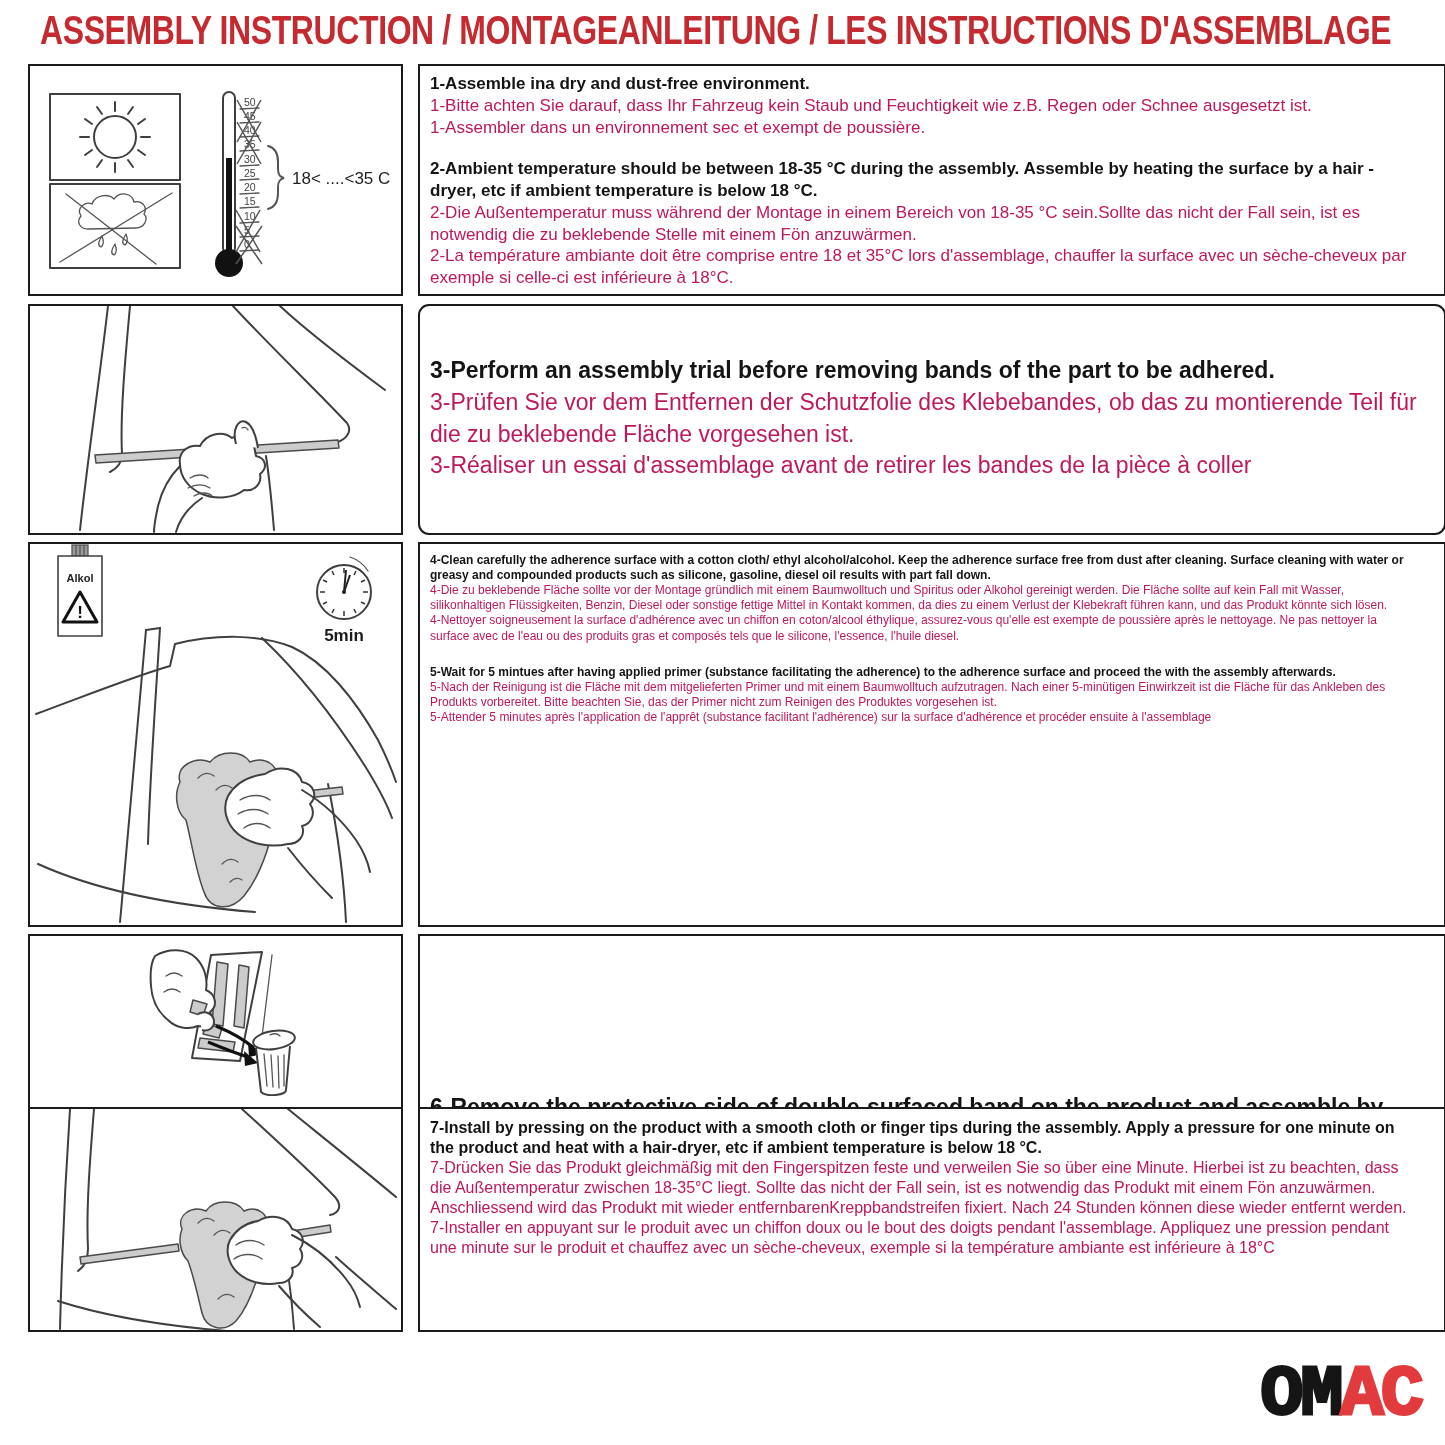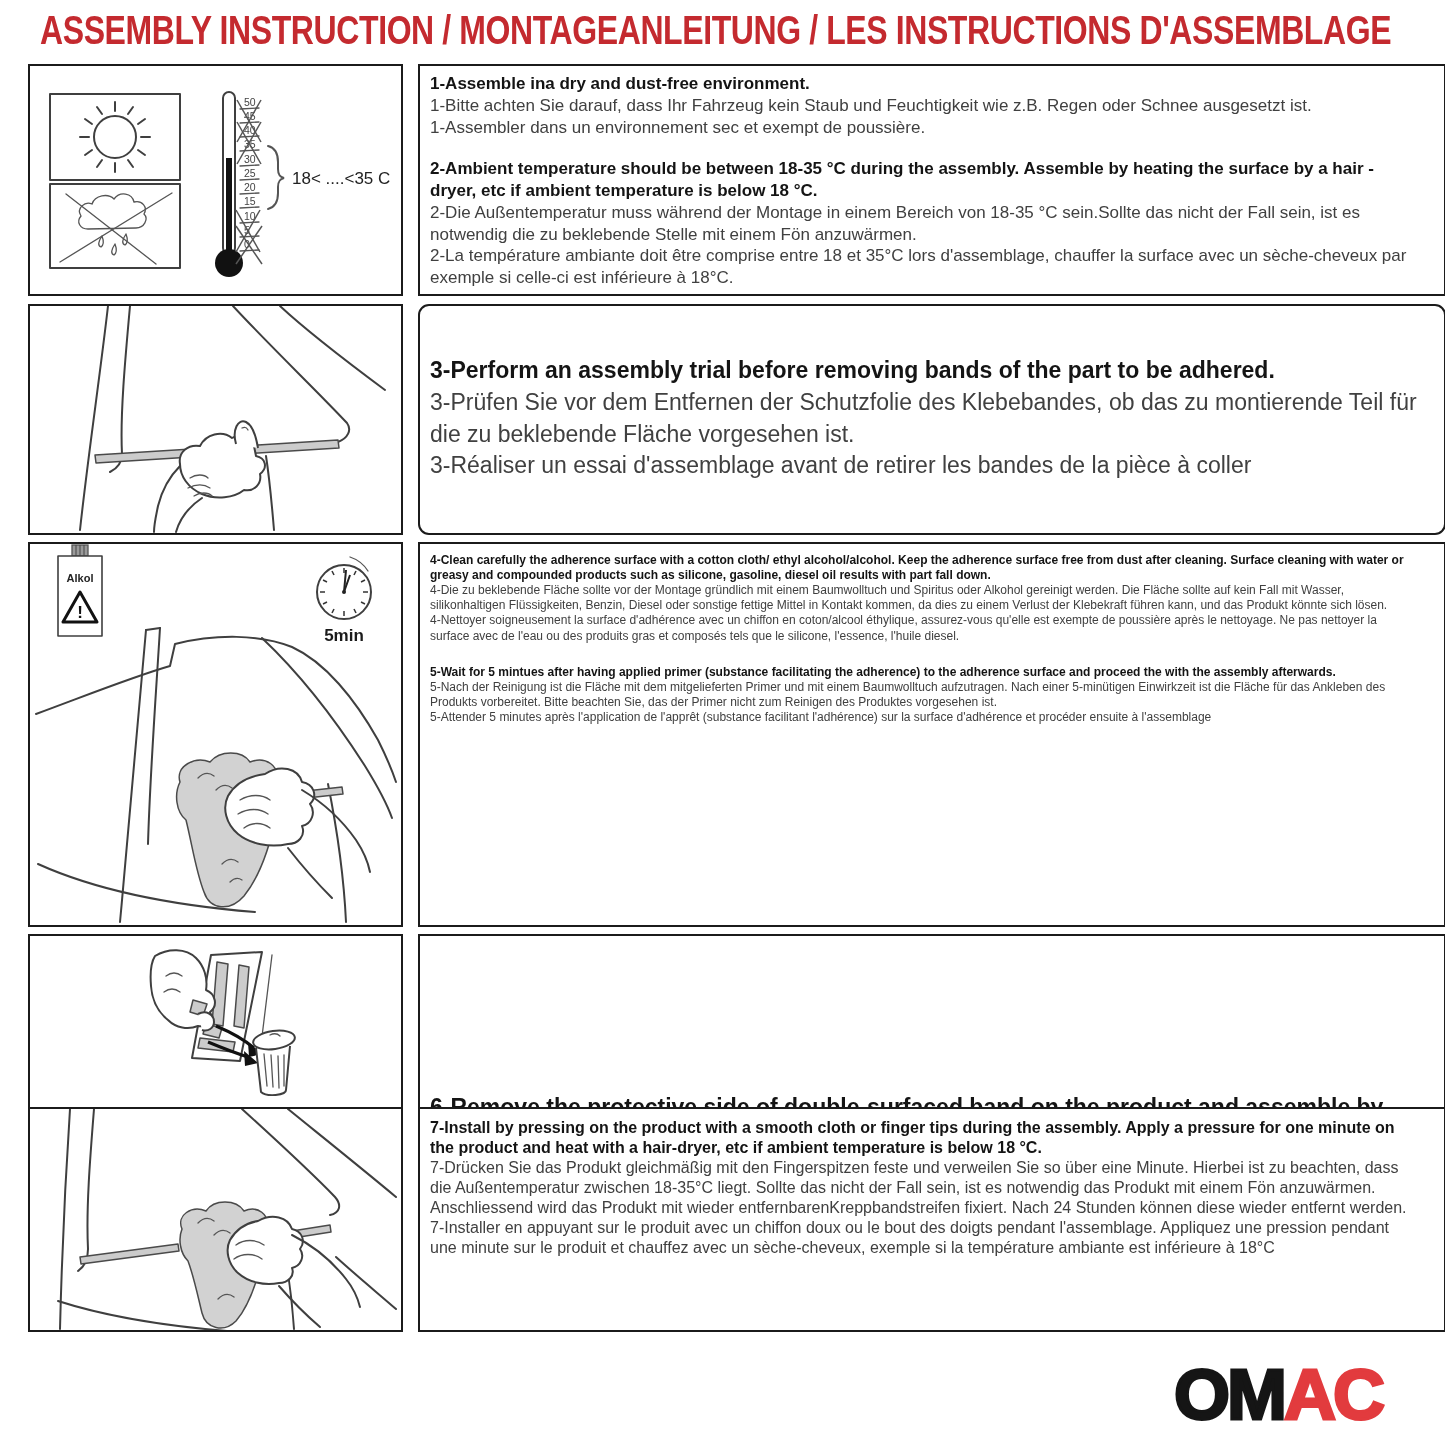--- a/index.html
+++ b/index.html
@@ -12,43 +12,44 @@
     font-size:40px;font-weight:700;color:#c42a2f;letter-spacing:-0.5px;
     transform:scaleX(0.80);transform-origin:left center;
   }
 
   .row{position:absolute;left:0;width:1445px;}
   .panel{position:absolute;top:0;height:100%;border:2px solid #1b1b1b;background:#fff;}
   .illus{left:28px;width:375px;}
   .textbox{left:412px;width:1028px;padding:8px 26px 10px 10px;overflow:hidden;margin-left:6px;}
   .textbox p{margin:0;}
   .b{font-weight:700;color:#141414;}
-  .r{font-weight:400;color:#404040;}
+  .r{font-weight:400;color:#be185d;}
 
   .s1{font-size:17px;line-height:1.28;padding-top:7px;}
   .s1 .step + .step{margin-top:20px;}
   .s2{font-size:23px;line-height:1.38;display:flex;flex-direction:column;justify-content:center;border-radius:11px;}
   .s3{font-size:12px;line-height:1.26;padding-top:9px;}
   .s3 .step + .step{margin-top:21px;}
   .s4{font-size:23px;line-height:1.4;display:flex;flex-direction:column;justify-content:flex-end;}
   .s5{font-size:16px;line-height:1.25;padding-top:9px;}
 
   svg{display:block;}
   .ln{fill:none;stroke:#3f3f3f;stroke-width:2;stroke-linecap:round;stroke-linejoin:round;}
   .ln-thin{fill:none;stroke:#555;stroke-width:1.3;stroke-linecap:round;}
   .fw{fill:#fff;stroke:#3f3f3f;stroke-width:2;stroke-linejoin:round;}
   .fg{fill:#cccccc;stroke:#4a4a4a;stroke-width:1.5;stroke-linejoin:round;}
   .fk{fill:#111;stroke:none;}
   .tick-num{font-size:10.5px;fill:#444;}
   .small-label{font-size:17px;fill:#222;}
 
   .logo{
-    position:absolute;left:1129px;top:1356px;width:253px;height:78px;
+    position:absolute;left:1168px;top:1356px;width:253px;height:78px;
     background:#fff;display:flex;align-items:center;justify-content:flex-end;
     z-index:5;
+    font-family:Liberation Mono, monospace;
   }
   .logo span{
     font-size:72px;font-weight:700;letter-spacing:-3px;line-height:1;
     -webkit-text-stroke:3px currentColor;
     transform:scaleY(0.98);
   }
   .logo .lb{color:#151515;}
   .logo .lr{color:#e23b3e;}
 </style>
 </head>

